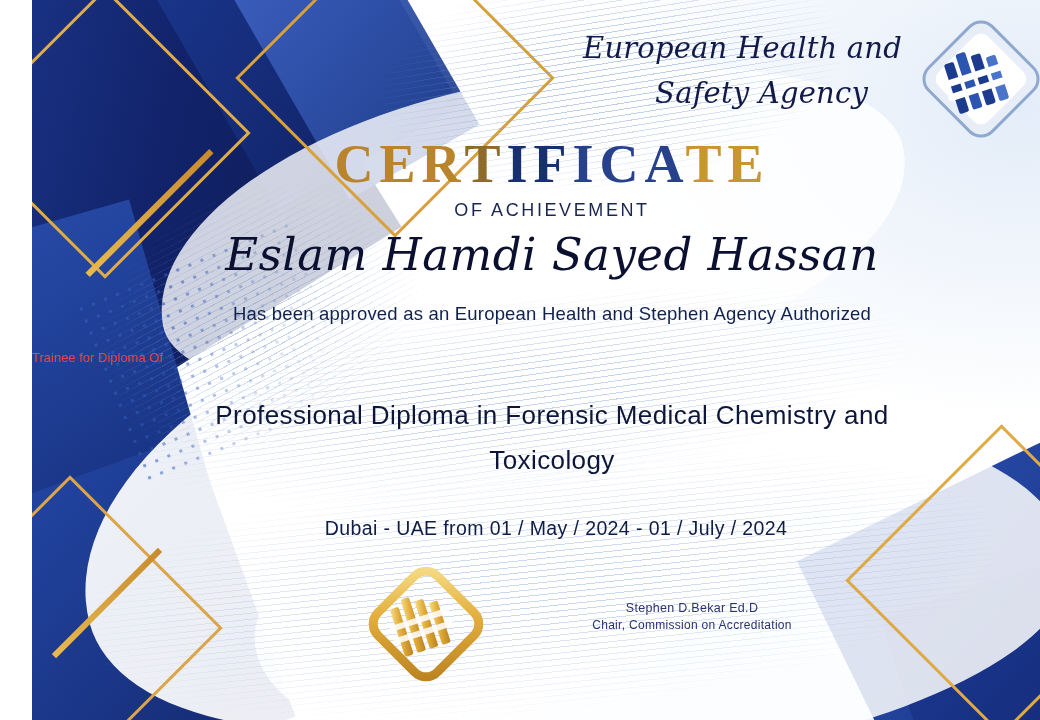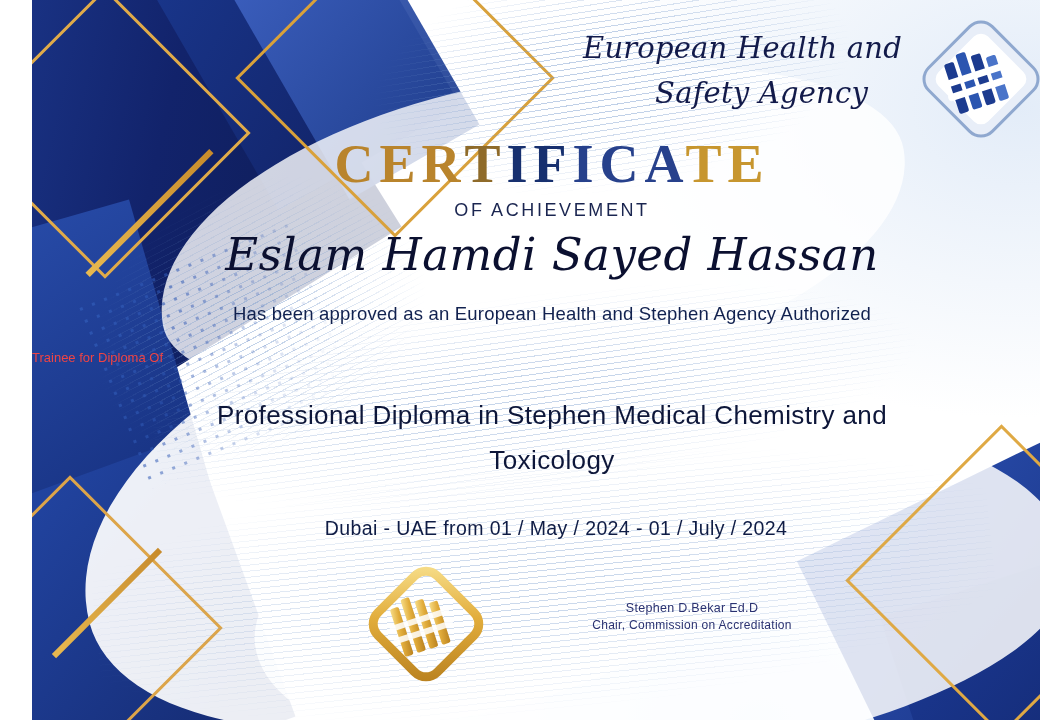--- a/index.html
+++ b/index.html
@@ -341,21 +341,21 @@
     <div class="cert-title">
       <span class="c1">CER</span><span class="c2">T</span><span class="c3">IF</span><span class="c4">ICA</span><span class="c5">TE</span>
     </div>
 
     <div class="cert-sub">OF ACHIEVEMENT</div>
 
     <div class="recipient">Eslam Hamdi Sayed Hassan</div>
 
     <div class="line1">Has been approved as an European Health and Stephen Agency Authorized</div>
     <div class="line2">Trainee for Diploma Of</div>
-    <div class="diploma">Professional Diploma in Stephen Medical Chemistry and Toxicology</div>
+    <div class="diploma">Professional Diploma in Forensic Medical Chemistry and Toxicology</div>
     <div class="venue">Dubai - UAE from 01 / May / 2024 - 01 / July / 2024</div>
 
     <div class="logo-bottom">
       <svg viewBox="0 0 128 118" width="128" height="118" aria-hidden="true">
         <defs>
           <linearGradient id="goldg" x1="0" y1="0" x2="1" y2="1">
             <stop offset="0%" stop-color="#f7de8a"></stop>
             <stop offset="45%" stop-color="#e2ad3c"></stop>
             <stop offset="100%" stop-color="#b9811f"></stop>
           </linearGradient>

